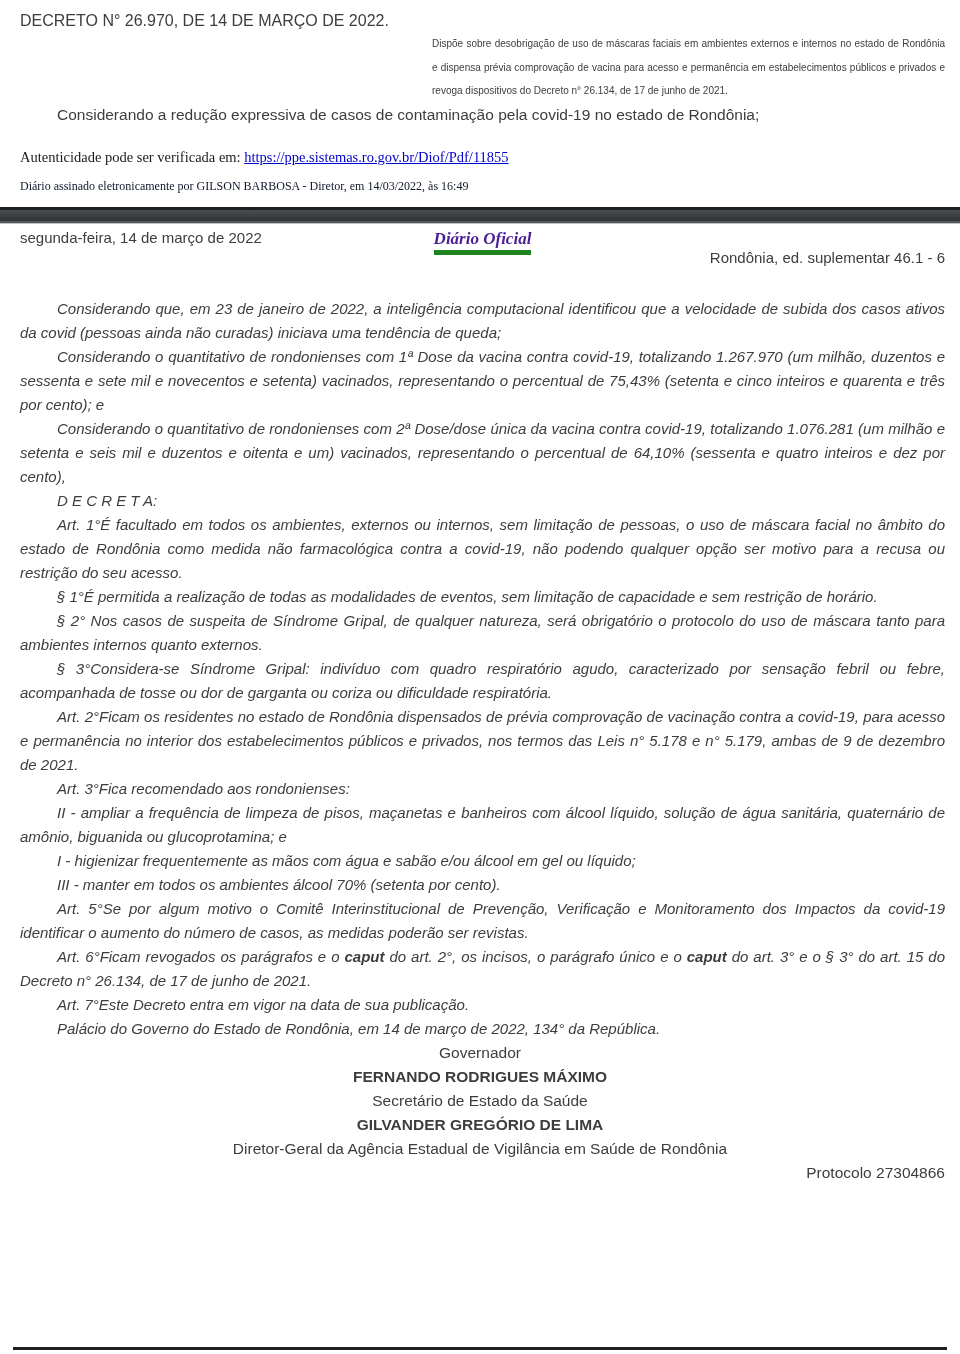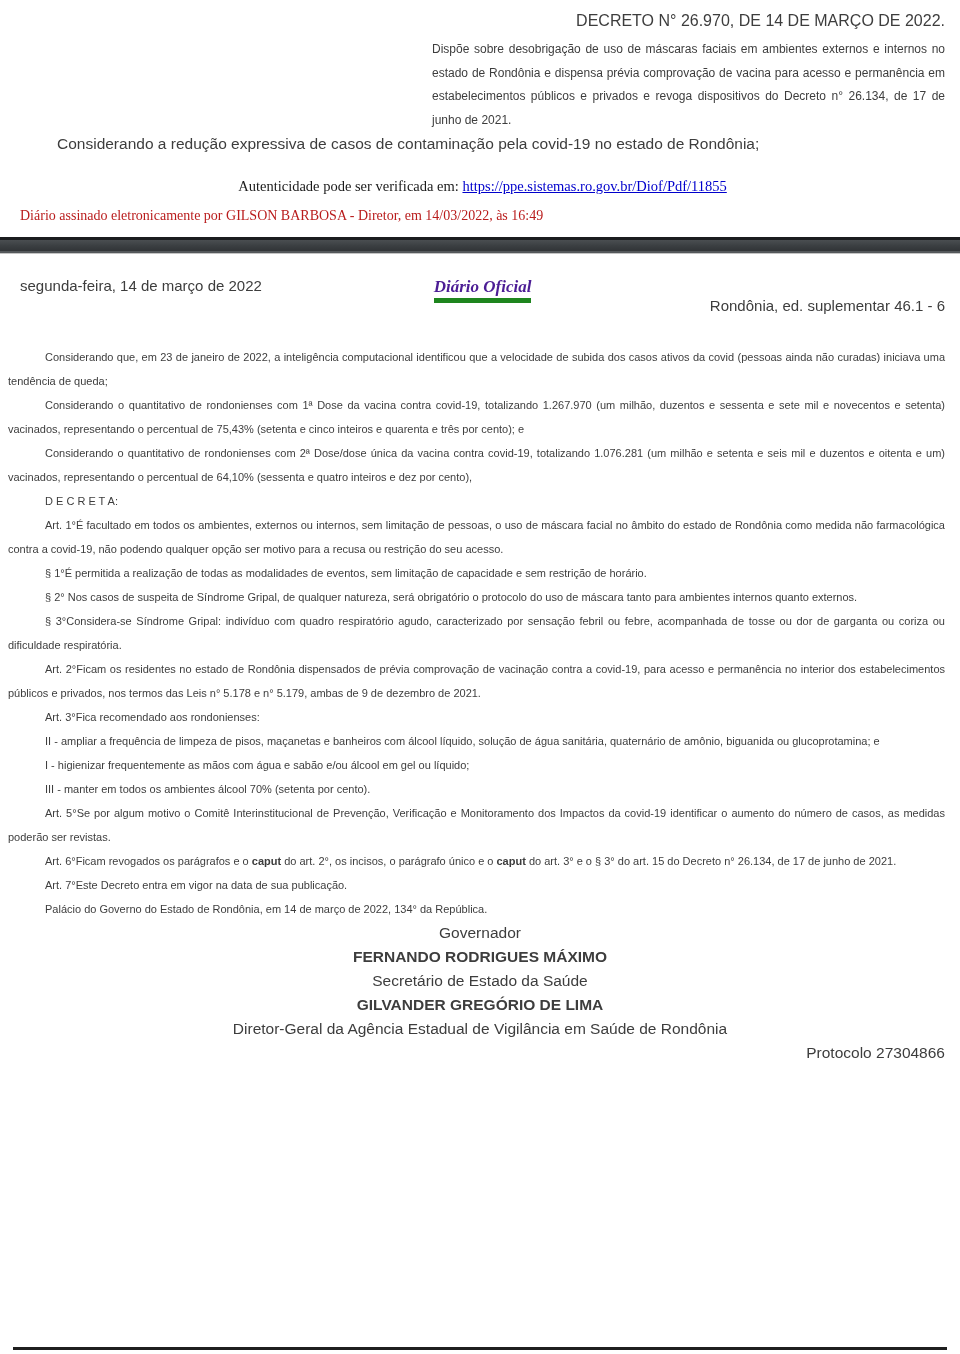--- a/index.html
+++ b/index.html
@@ -9,68 +9,66 @@
     width: 960px;
     height: 1354px;
     margin: 0 auto;
     background: #ffffff;
     font-family: "Liberation Sans", sans-serif;
     color: #3d3d3d;
     overflow: hidden;
   }
   .top-section { padding: 10px 15px 0 20px; }
   .doc-title {
-    text-align: right;
+    text-align: left;
     font-size: 16px;
     line-height: 22px;
     font-weight: normal;
   }
   .ementa {
     margin-left: 412px;
     text-align: justify;
-    font-size: 12px;
+    font-size: 10px;
     line-height: 23.5px;
-    margin-top: 6px;
   }
   .preamble p {
     text-align: justify;
     text-indent: 37px;
     font-size: 15.5px;
     line-height: 23px;
   }
   .auth-note {
     margin-top: 23px;
     font-family: "Liberation Serif", serif;
     font-size: 14.5px;
     color: #1a1a1a;
-    text-align: center;
   }
   .auth-note a {
     color: #0000cc;
     text-decoration: underline;
   }
   .signed-note {
     margin-top: 13px;
     font-family: "Liberation Serif", serif;
-    font-size: 14px;
-    color: #b91c1c;
+    font-size: 12px;
+    color: #0f172a;
   }
   .gazette-band {
     margin-top: 13px;
     height: 16px;
     background: linear-gradient(180deg, #4a4e51 0%, #3a3e41 55%, #313437 100%);
     border-top: 3px solid #1b1d1f;
     border-bottom: 2px solid #54585b;
     box-shadow: 0 1px 0 #c4c4c4;
   }
   .masthead {
     display: flex;
-    justify-content: flex-end;
+    justify-content: flex-start;
     align-items: flex-start;
-    padding: 24px 15px 0 20px;
+    padding: 6px 15px 0 20px;
     font-size: 15px;
     color: #3d3d3d;
   }
   .masthead-col { width: 320px; }
   .masthead-center { text-align: center; }
   .masthead-right { text-align: right; margin-top: 20px; }
   .gazette-title {
     display: inline-block;
     font-family: "Liberation Serif", serif;
     font-style: italic;
@@ -78,22 +76,23 @@
     font-size: 17px;
     color: #4c1d95;
     line-height: 20px;
   }
   .gazette-title-underline {
     height: 5px;
     background: #1e851e;
     margin-top: 1px;
   }
   .decree-body {
-    padding: 31px 15px 0 8px;
-    font-size: 11px;
+    padding: 31px 15px 0 20px;
+    font-size: 15px;
+    font-style: italic;
   }
   .decree-body p {
     text-align: justify;
     text-indent: 37px;
     line-height: 24px;
   }
   .decree-body p .bold { font-weight: bold; }
   .signature-block { padding: 0 15px; font-size: 15.5px; }
   .sig-name {
     text-align: center;

